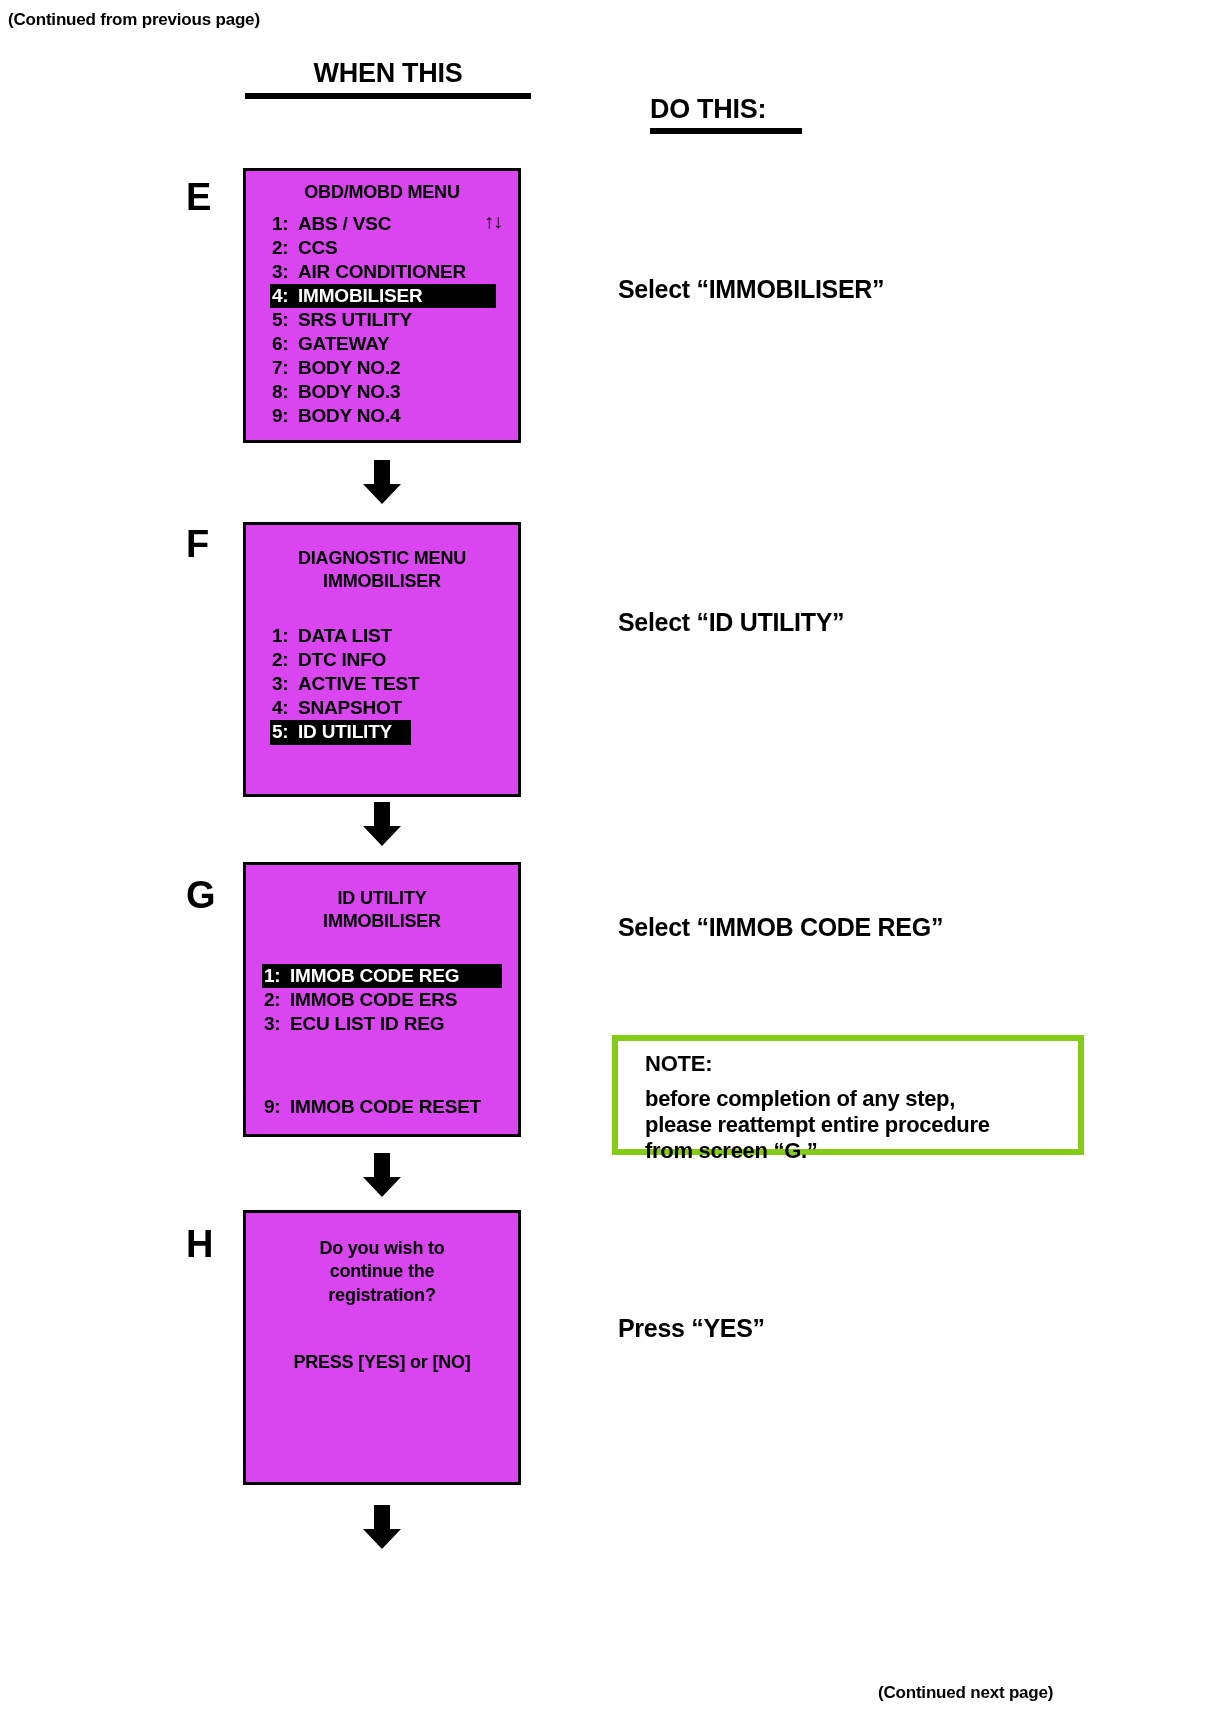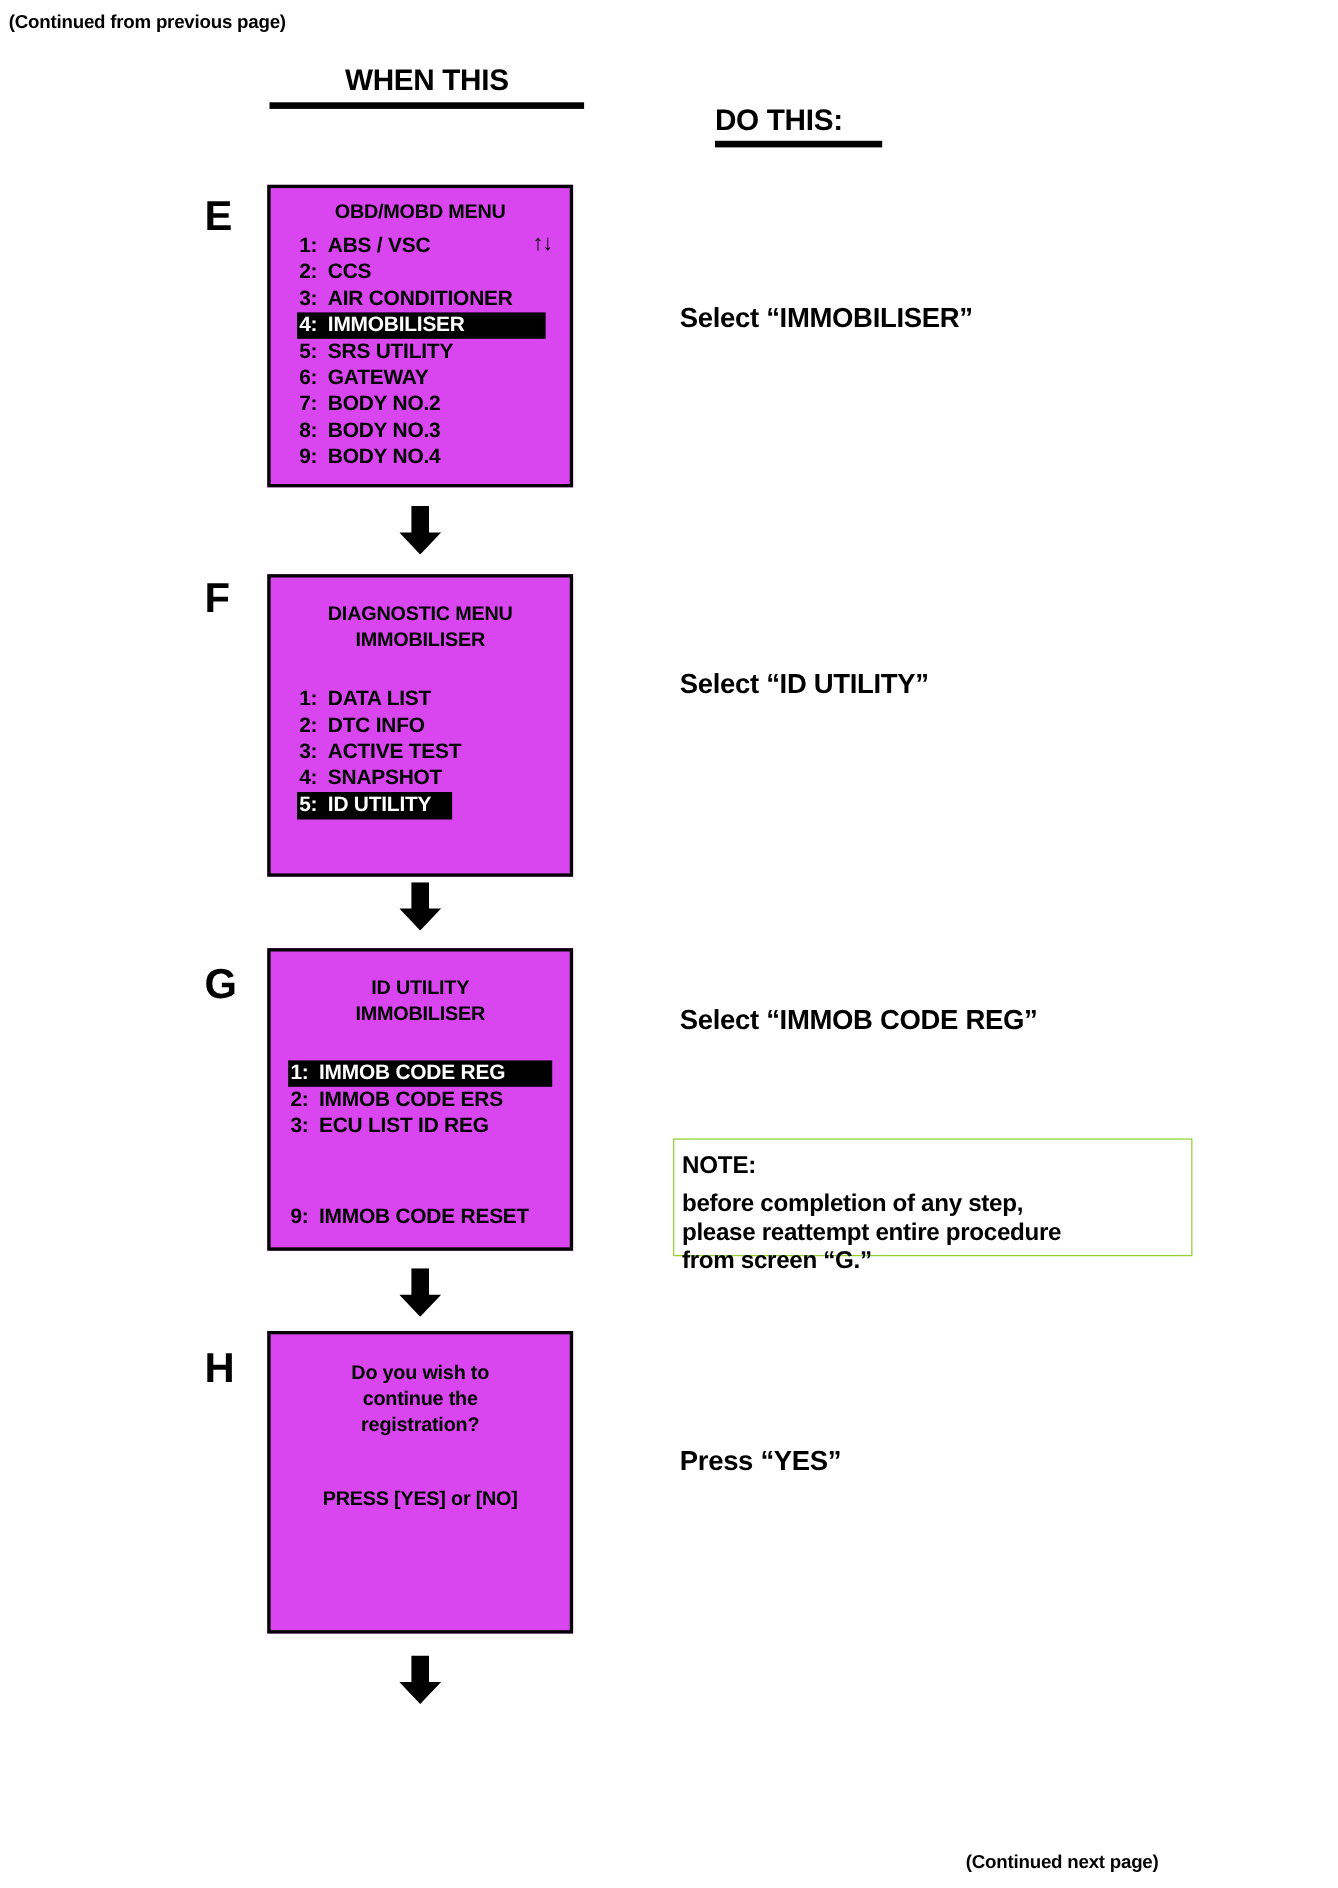--- a/index.html
+++ b/index.html
@@ -116,24 +116,24 @@
   .do-text {
     font-size: 25px;
     font-weight: bold;
     letter-spacing: -0.3px;
     white-space: nowrap;
   }
 
   
   #note-box {
     left: 612px; top: 1035px;
-    width: 472px; height: 107px;
-    border: 1px solid #84cc16;
+    width: 472px; height: 120px;
+    border: 6px solid #84cc16;
     box-sizing: border-box;
-    padding: 10px 0 0 7px;
+    padding: 10px 0 0 27px;
   }
   #note-box .note-label {
     font-size: 22px;
     font-weight: bold;
     letter-spacing: -0.2px;
     margin-bottom: 9px;
   }
   #note-box .note-body {
     font-size: 22px;
     font-weight: bold;

